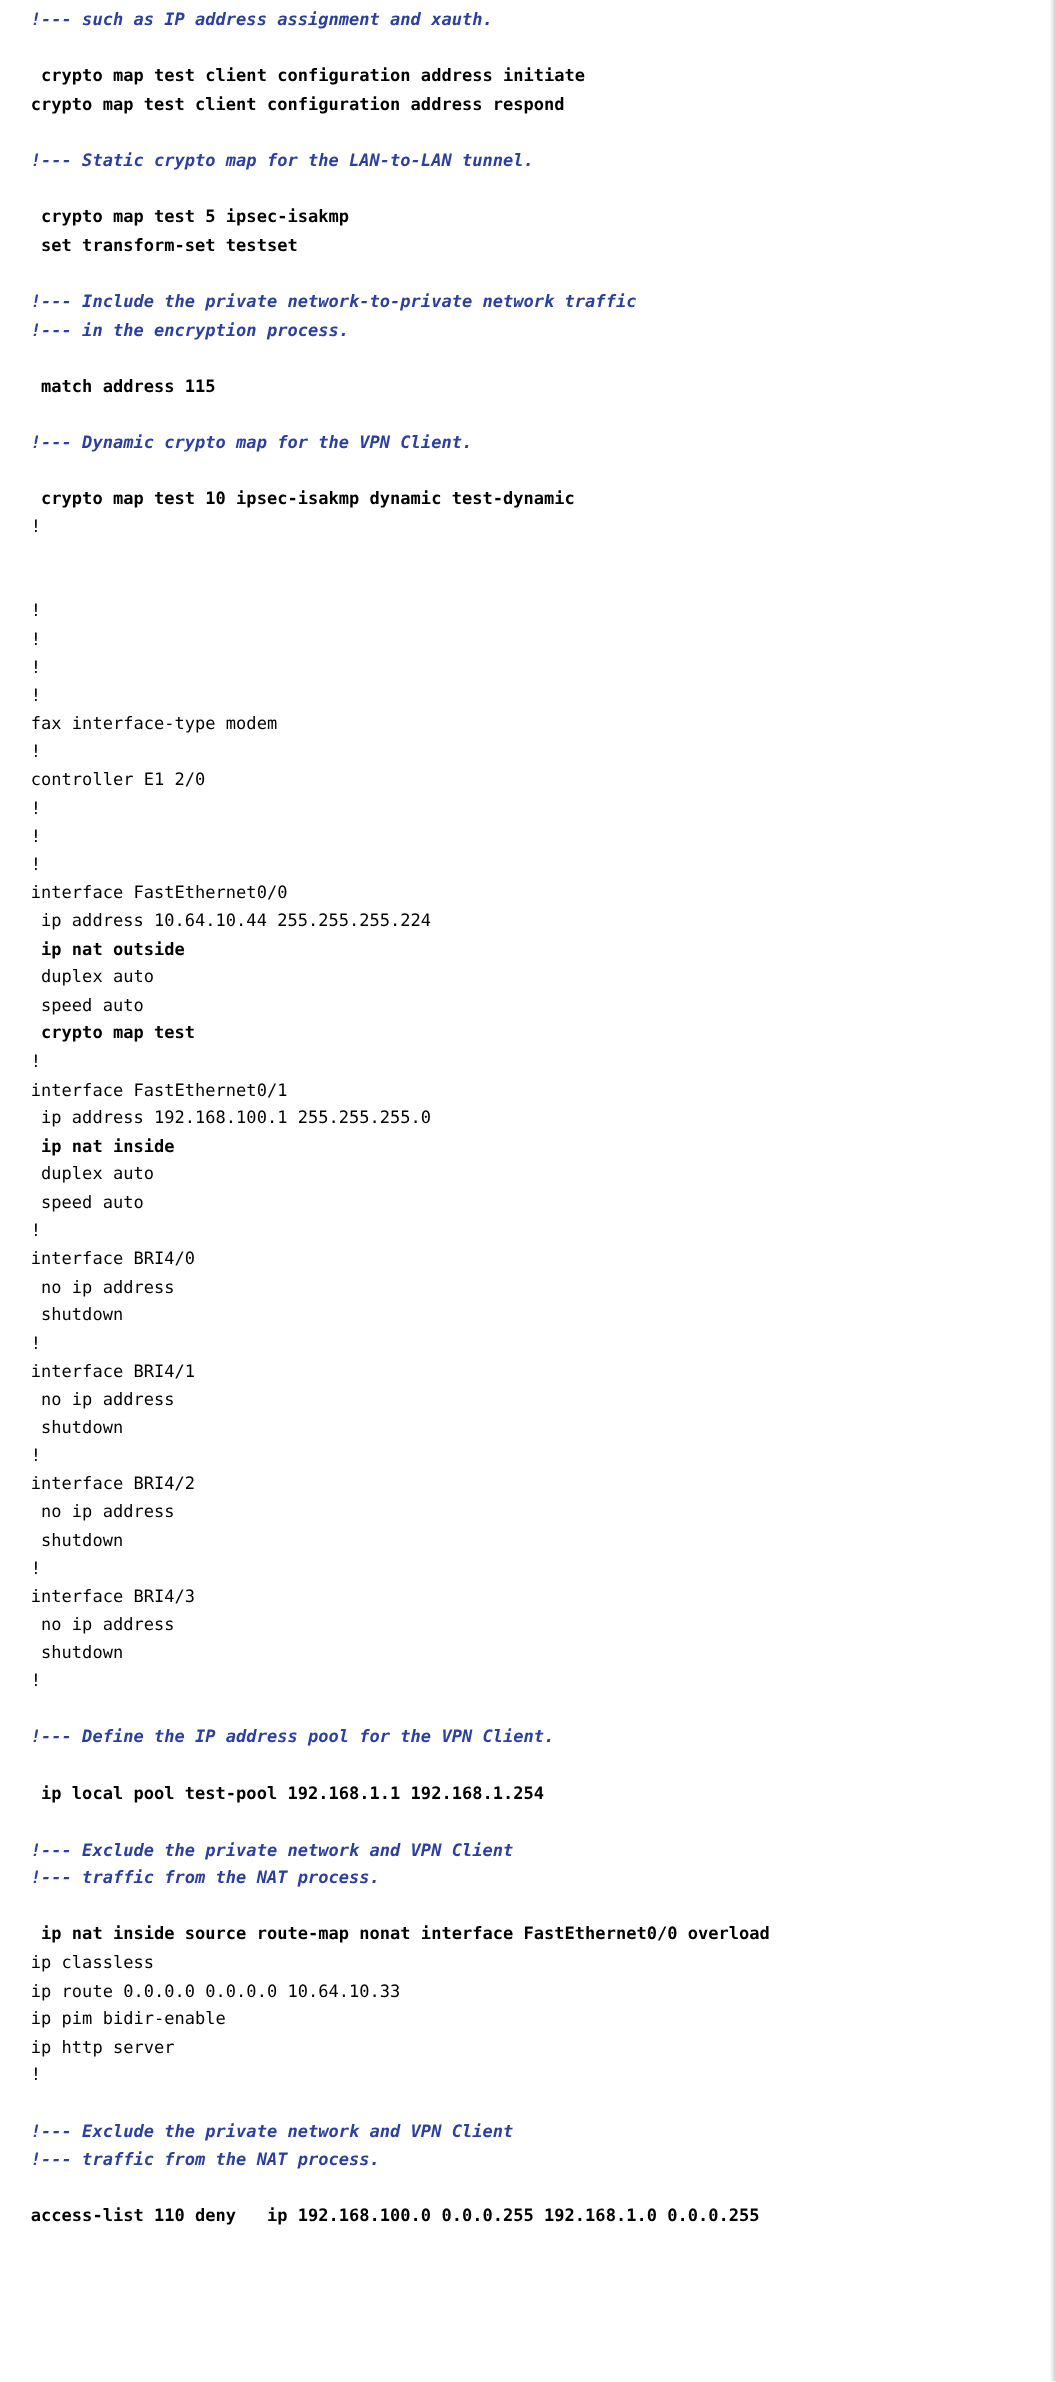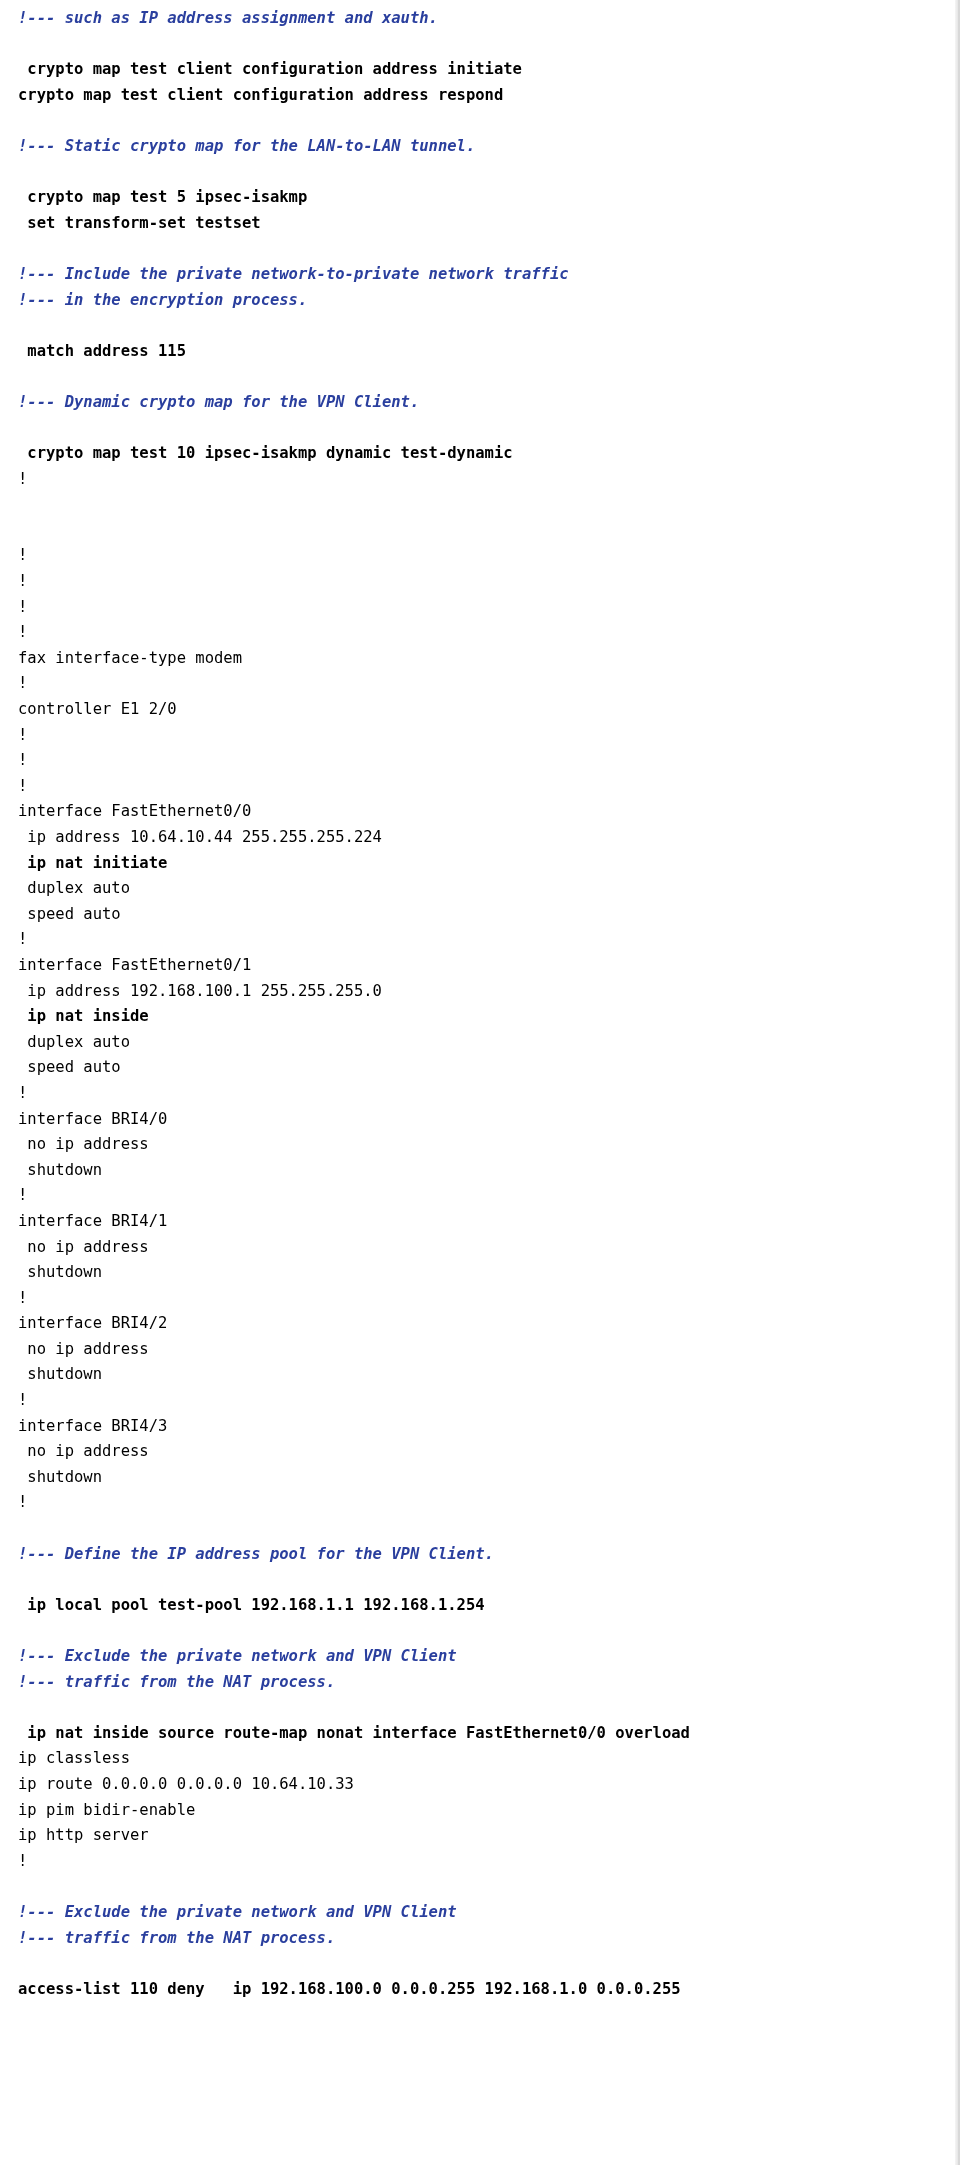--- a/index.html
+++ b/index.html
@@ -15,21 +15,21 @@
   .page {
     position: relative;
     width: 960px;
     min-height: 2165px;
     background: #ffffff;
     box-sizing: border-box;
     padding: 6px 0 0 0;
     border-right: 2px solid #d8d8d8;
   }
   .code-block {
-    padding: 0 18px 0 18px;
+    padding: 0 18px 0 28px;
   }
   .line {
     font-family: "DejaVu Sans Mono", "Liberation Mono", monospace;
     font-size: 15.5px;
     line-height: 25.6px;
     white-space: pre;
     color: #000000;
     letter-spacing: 0px;
     height: 25.6px;
   }
@@ -87,23 +87,24 @@
       <div class="line plain">!</div>
       <div class="line plain">!</div>
       <div class="line plain">fax interface-type modem</div>
       <div class="line plain">!</div>
       <div class="line plain">controller E1 2/0</div>
       <div class="line plain">!</div>
       <div class="line plain">!</div>
       <div class="line plain">!</div>
       <div class="line plain">interface FastEthernet0/0</div>
       <div class="line plain"> ip address 10.64.10.44 255.255.255.224</div>
-      <div class="line bold"> ip nat initiate</div>
+      <div class="line bold"> ip nat outside</div>
       <div class="line plain"> duplex auto</div>
       <div class="line plain"> speed auto</div>
+      <div class="line bold"> crypto map test</div>
       <div class="line plain">!</div>
       <div class="line plain">interface FastEthernet0/1</div>
       <div class="line plain"> ip address 192.168.100.1 255.255.255.0</div>
       <div class="line bold"> ip nat inside</div>
       <div class="line plain"> duplex auto</div>
       <div class="line plain"> speed auto</div>
       <div class="line plain">!</div>
       <div class="line plain">interface BRI4/0</div>
       <div class="line plain"> no ip address</div>
       <div class="line plain"> shutdown</div>

